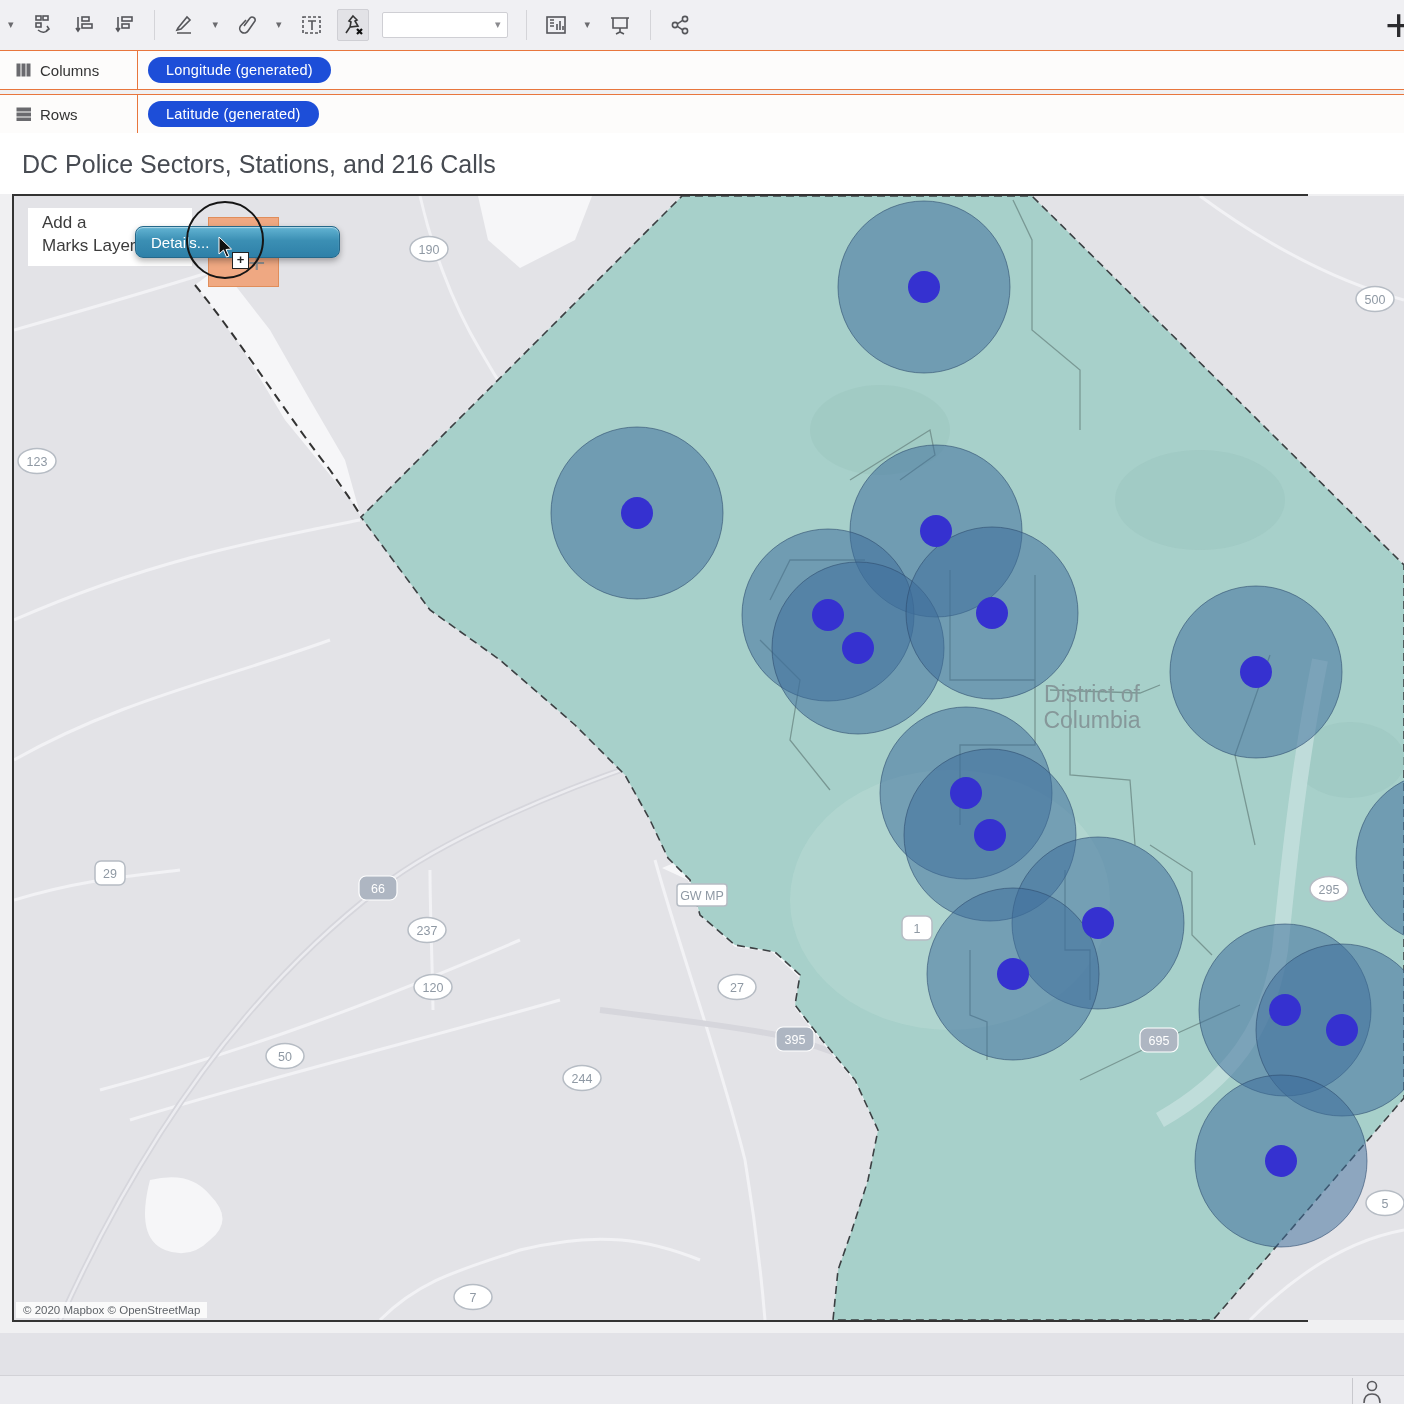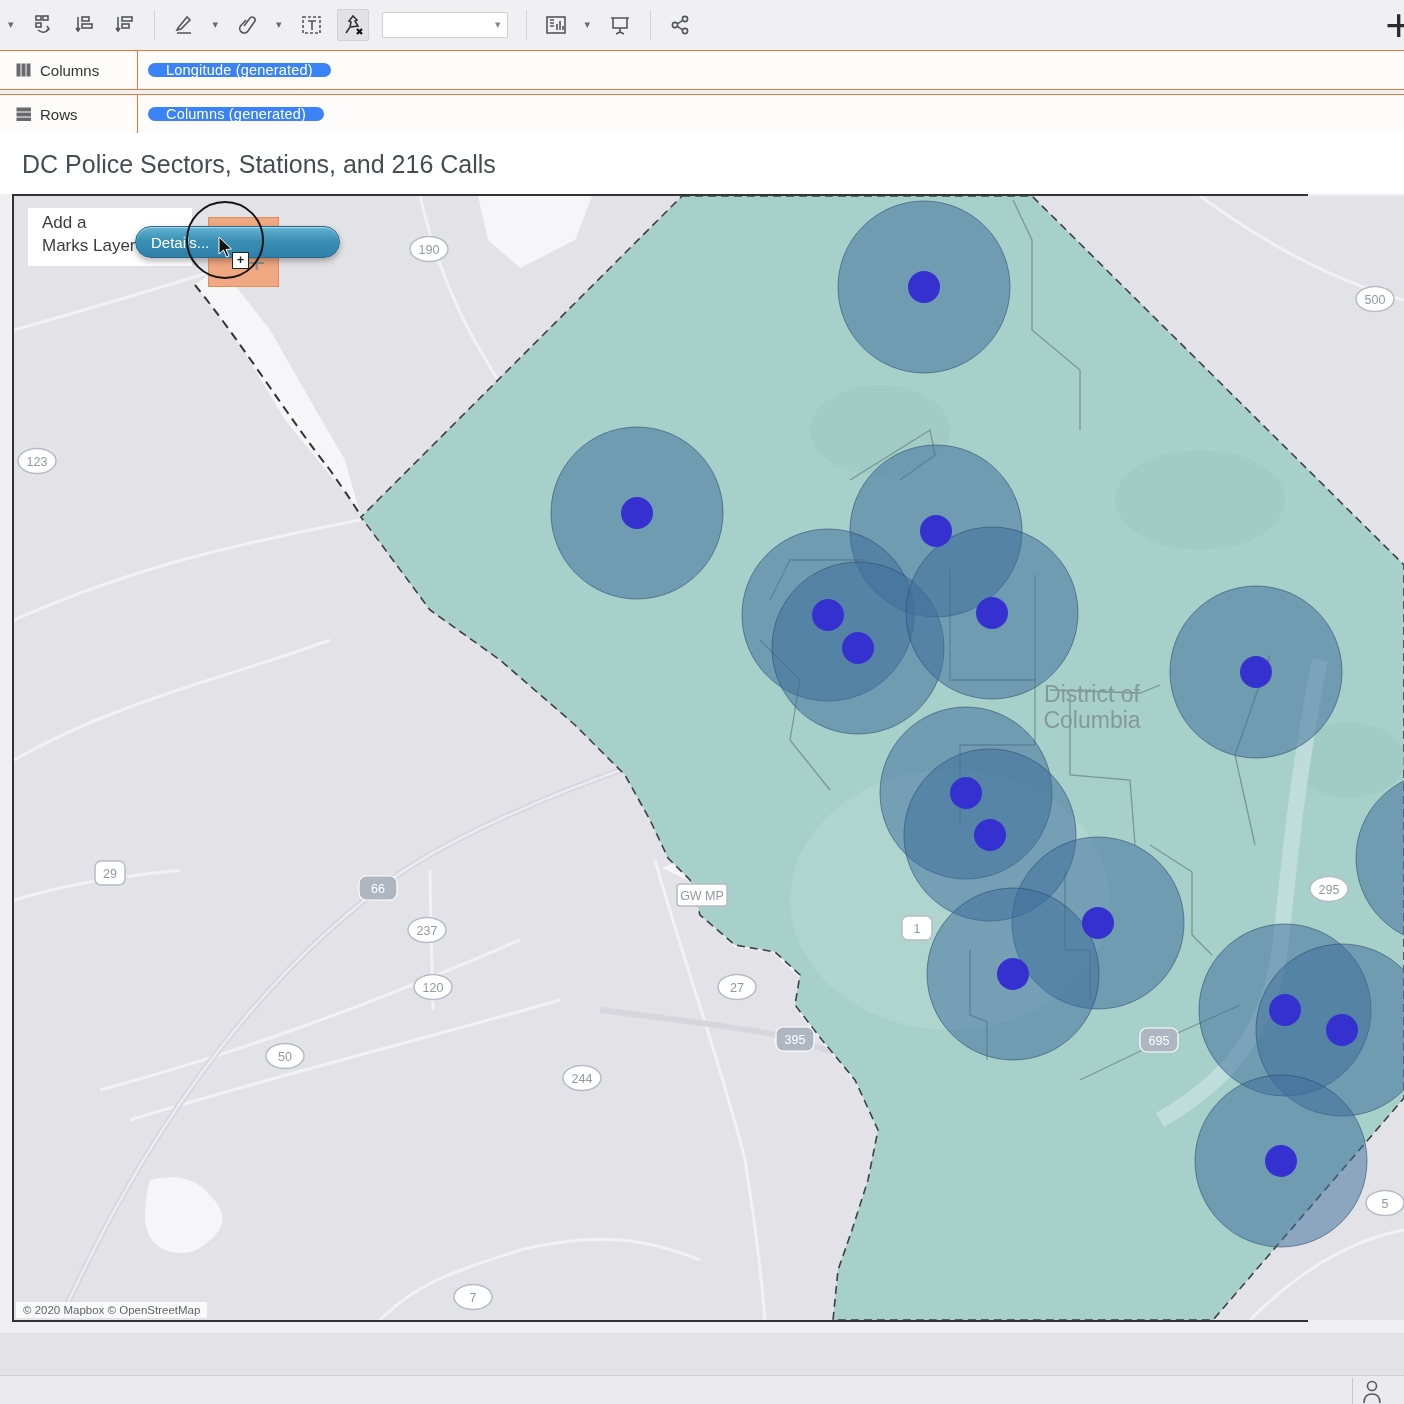--- a/index.html
+++ b/index.html
@@ -18,39 +18,39 @@
             margin:0 8px;display:flex;align-items:center;justify-content:flex-end;color:#8a8a8e;
             font-size:11px;padding-right:6px;box-sizing:border-box;}
   .tb-plus{position:absolute;right:-8px;top:6px;font-size:46px;font-weight:200;color:#2b2b2e;line-height:38px;}
   
   .shelf{position:absolute;left:0;width:1404px;height:38px;background:#fdfcfb;
          border-top:1px solid #e8763d;border-bottom:1px solid #e8763d;display:flex;align-items:center;}
   .shelf-cols{top:50px;} .shelf-rows{top:94px;}
   .shelf-label{width:138px;height:100%;display:flex;align-items:center;gap:9px;padding-left:16px;
                box-sizing:border-box;border-right:1px solid #e8763d;color:#333;font-size:15px;}
   .shelf-label svg{stroke:#6a6a6e;fill:#6a6a6e;}
-  .pill{margin-left:10px;height:14px;border-radius:13px;background:#3b82f6;color:#fff;
+  .pill{margin-left:10px;height:26px;border-radius:13px;background:#1d4ed8;color:#fff;
         font-size:14.5px;display:flex;align-items:center;padding:0 18px;letter-spacing:.2px;}
   
   .titlebar{position:absolute;left:0;top:133px;width:1404px;height:61px;background:#fff;}
   .sheet-title{position:absolute;left:22px;top:17px;font-size:25px;color:#474b52;}
   
   .map-frame{position:absolute;left:12px;top:194px;width:1296px;height:1128px;
              border-left:2px solid #333;border-top:2px solid #333;border-bottom:2px solid #333;
              box-sizing:border-box;background:#e3e3e7;}
   .map-frame svg{display:block;}
   .attribution{position:absolute;left:2px;bottom:2px;background:rgba(255,255,255,.8);
                color:#5f6368;font-size:11.5px;padding:2px 7px;}
   
   .hint-box{position:absolute;left:28px;top:208px;width:164px;height:58px;background:#fff;
             color:#3c3c3c;font-size:17px;line-height:23px;padding:3px 0 0 14px;box-sizing:border-box;}
   .drop-square{position:absolute;left:208px;top:217px;width:69px;height:68px;background:#f0a67e;
                border:1px solid #e08a55;opacity:.96;}
   .hidden-plus{position:absolute;left:248px;top:246px;font-size:30px;color:#8d8d8d;font-weight:300;}
-  .drag-pill{position:absolute;left:135px;top:226px;width:205px;height:32px;border-radius:16px;
+  .drag-pill{position:absolute;left:135px;top:226px;width:205px;height:32px;border-radius:8px;
              background:linear-gradient(#63b4d3 0%,#3b8fb4 45%,#2e80a8 100%);
              border:1px solid #25688a;box-sizing:border-box;color:#fff;font-size:15px;
              display:flex;align-items:center;padding-left:15px;
              box-shadow:0 3px 6px rgba(0,0,0,.3), inset 0 1px 1px rgba(255,255,255,.5);}
   .cursor-ring{position:absolute;left:186px;top:201px;width:74px;height:74px;border:2.5px solid #151515;
                border-radius:50%;}
   .cursor{position:absolute;left:218px;top:236px;}
   .copy-box{position:absolute;left:232px;top:252px;width:15px;height:15px;background:#fff;
             border:1px solid #222;font-size:13px;font-weight:bold;color:#222;line-height:14px;
             text-align:center;}
@@ -153,21 +153,21 @@
 </div>
 <div class="shelf shelf-rows">
   <div class="shelf-label">
     <svg width="15" height="14">
           <rect x="1" y="1" width="14" height="3"></rect>
           <rect x="1" y="6" width="14" height="3"></rect>
           <rect x="1" y="11" width="14" height="3"></rect>
         </svg>
     <span>Rows</span>
   </div>
-  <div class="pill">Columns (generated)</div>
+  <div class="pill">Latitude (generated)</div>
 </div>
 
 <div class="titlebar">
   <div class="sheet-title">DC Police Sectors, Stations, and 216 Calls</div>
 </div>
 
 <div class="map-frame">
   <svg id="map-svg" width="1390" height="1124" viewBox="14 196 1390 1124">
 
     <rect x="14" y="196" width="1390" height="1124" fill="#e3e3e7"></rect>

